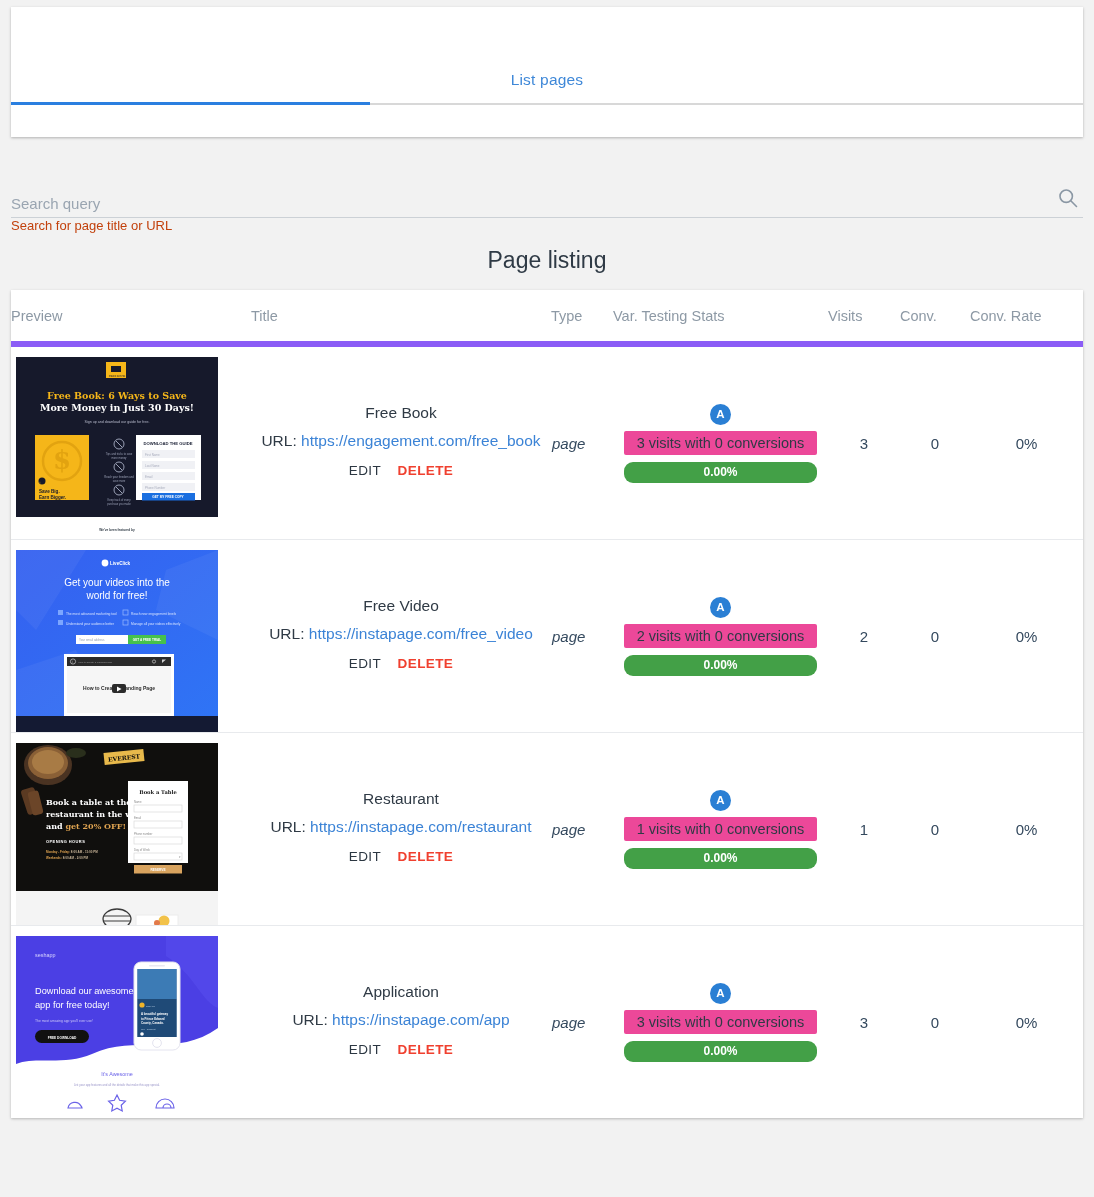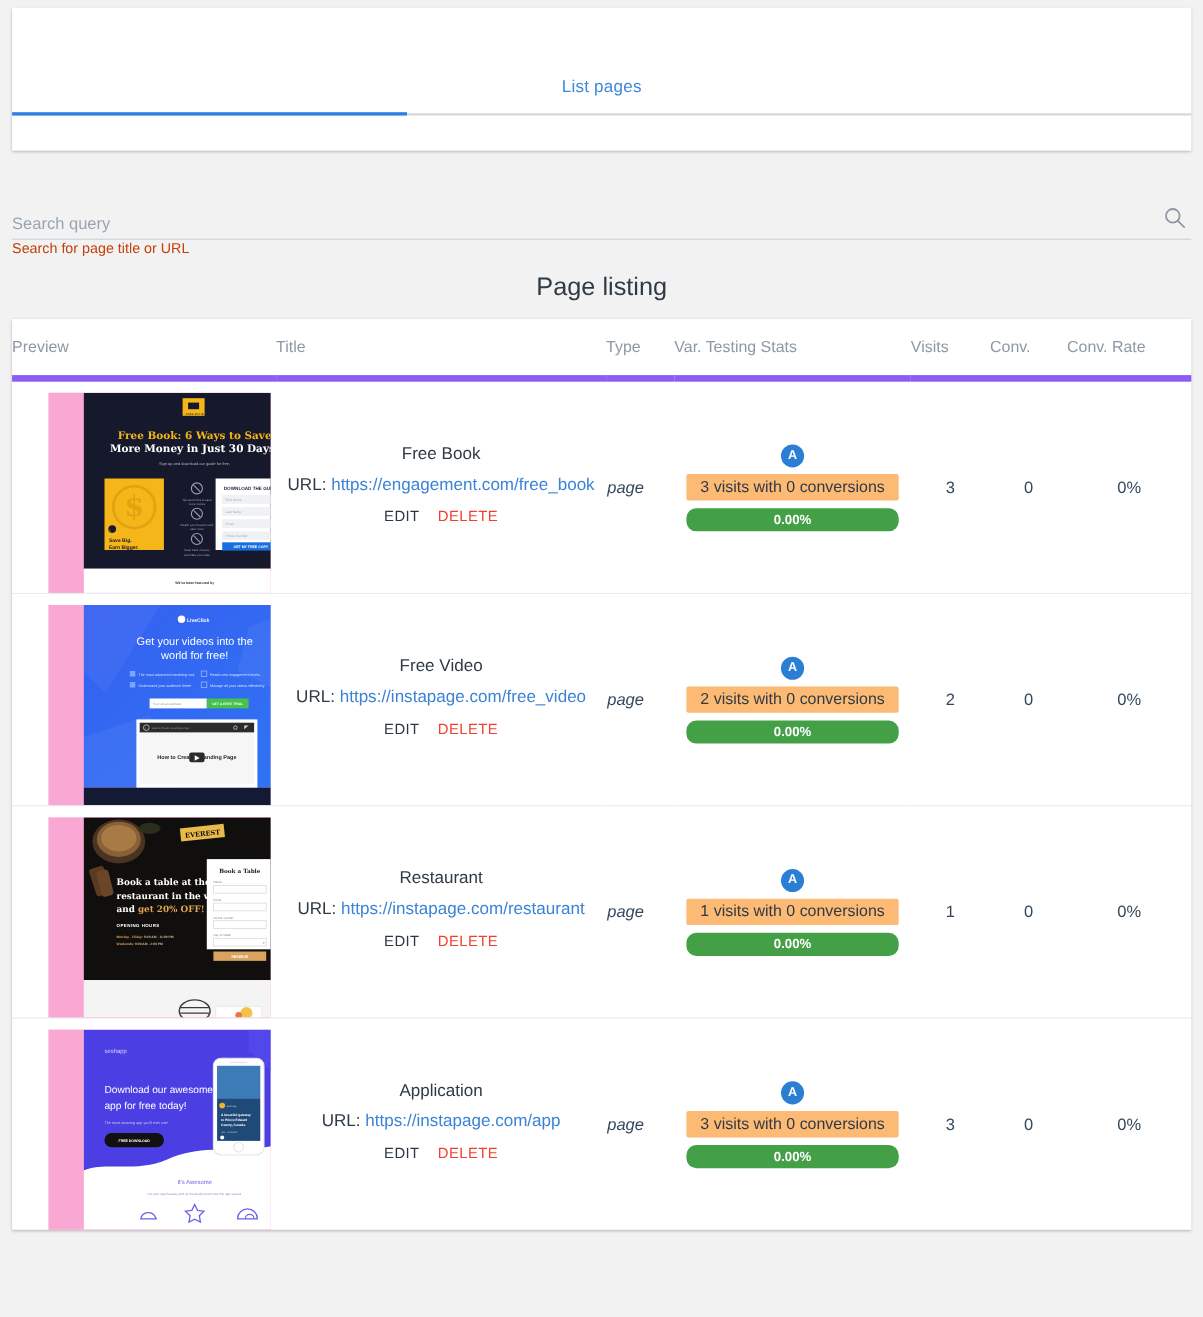--- a/index.html
+++ b/index.html
@@ -130,61 +130,60 @@
   table.listing tbody td {
     border-bottom: 1px solid #e8eaed;
     vertical-align: middle;
     color: #34495e;
   }
   table.listing tbody tr:last-child td { border-bottom: 0; }
 
   td.preview-cell { padding: 0; vertical-align: top; }
   .thumb {
     width: 202px; height: 182px;
-    margin: 10px 0 0 33px;
+    margin: 10px 0 0 5px;
     overflow: hidden;
     position: relative;
-    background: #f9a8d4;
+    background: #bef264;
     cursor: pointer;
-    padding-left: 32px;
   }
   .thumb svg { display: block; }
 
   td.title-cell { text-align: center; padding: 8px 10px; }
   .page-title {
     font-size: 15.5px;
     color: #2f3a45;
     line-height: 1.7;
   }
   .url-row { font-size: 15.5px; color: #2f3a45; line-height: 1.75; }
   .url-link { color: #3b83d6; text-decoration: none; cursor: pointer; }
   .actions { line-height: 2.0; }
   .act-edit {
     font-size: 13.5px; color: #2c3742;
     letter-spacing: .4px; cursor: pointer; margin-right: 12px;
   }
   .act-delete {
     font-size: 13.5px; color: #f0402f;
-    letter-spacing: .4px; cursor: pointer;
+    letter-spacing: .4px; cursor: pointer; font-weight: bold;
   }
 
   td.type-cell { font-size: 15px; color: #34495e; text-align: left; font-style: italic; }
 
   td.var-cell { padding: 8px 8px 8px 8px; }
   .var-box { width: 193px; margin: 0 auto; }
   .var-badge {
     width: 21px; height: 21px; border-radius: 50%;
     background: #2a7fd4; color: #fff;
     font-size: 11.5px; font-weight: bold;
     display: flex; align-items: center; justify-content: center;
     margin: 0 auto 6px auto;
     cursor: pointer;
   }
   .var-stat {
-    background: #fdba74;
+    background: #ec4899;
     color: #2f3a45;
     font-size: 14.5px;
     text-align: center;
     padding: 4px 4px;
     border-radius: 2px;
   }
   .var-bar {
     margin-top: 7px;
     background: #43a047;
     color: #ffffff;

